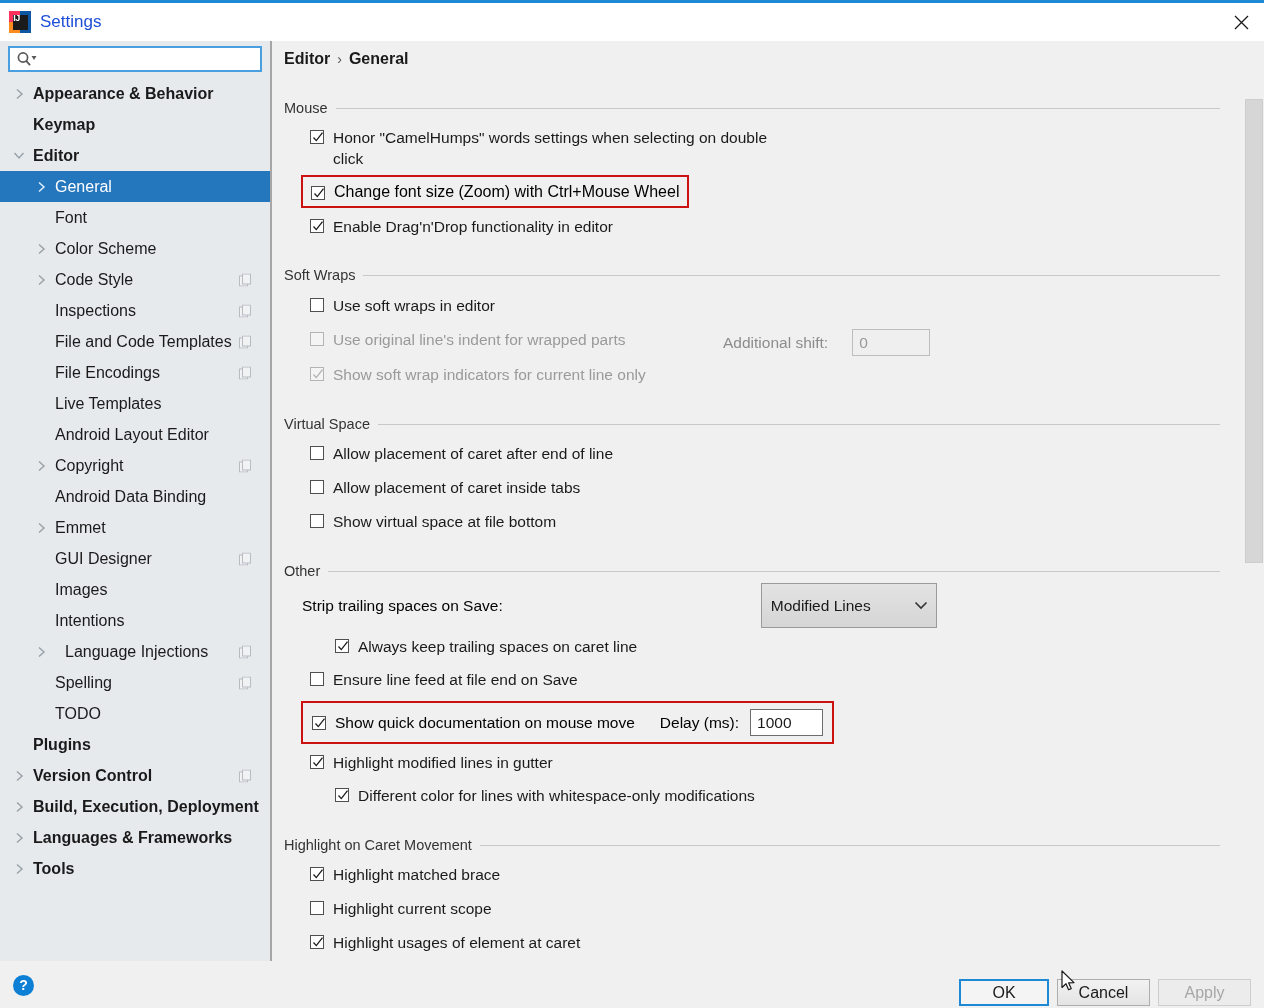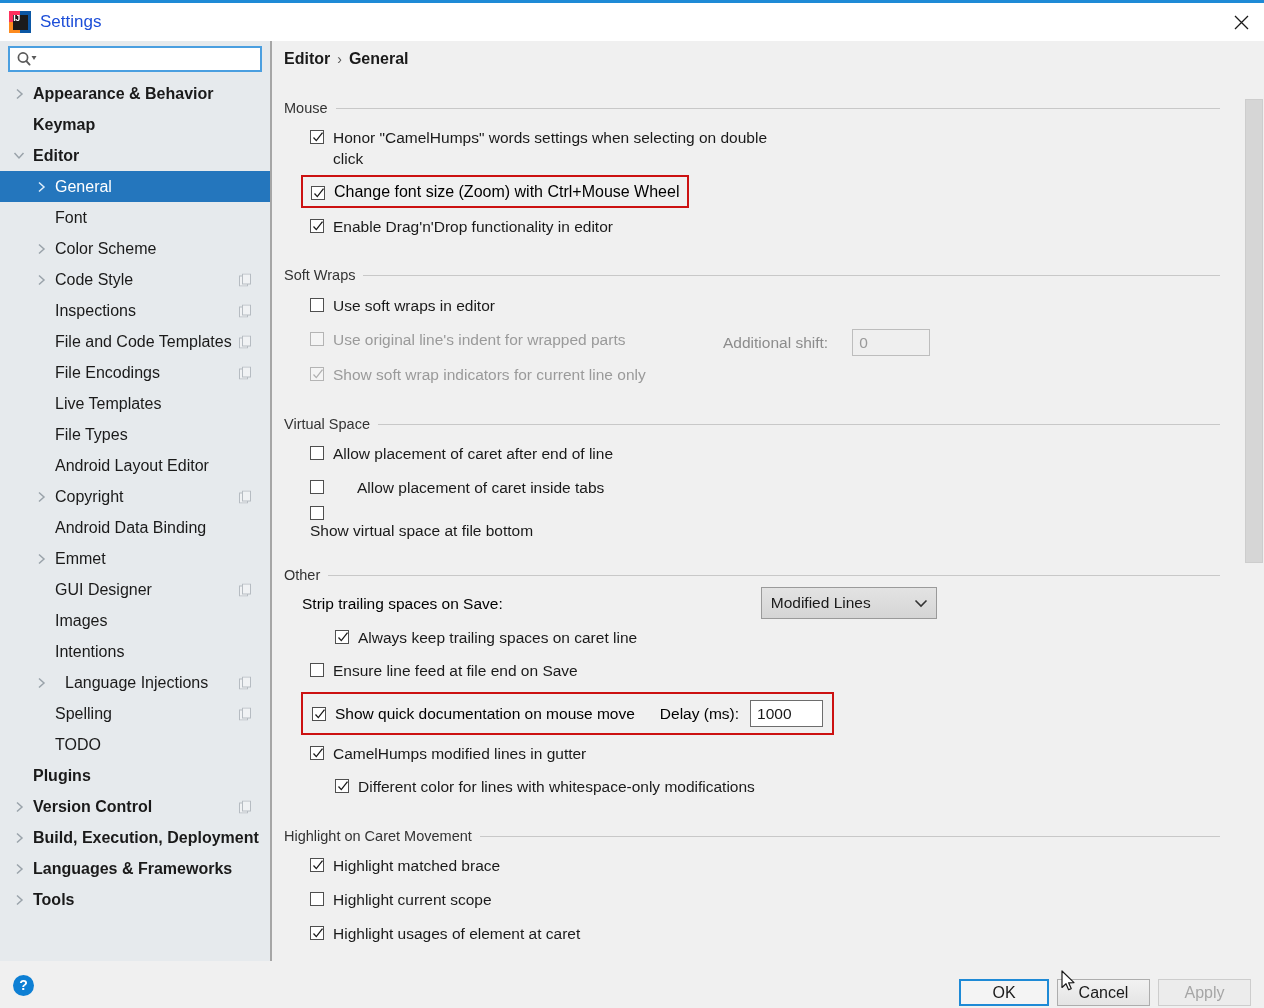--- a/index.html
+++ b/index.html
@@ -169,21 +169,21 @@
   .txt.disabled {
     border-color: #bdbdbd; background: #efefef; color: #9a9a9a;
   }
 
   
   .combo {
     border: 1px solid #9a9a9a;
     background: linear-gradient(#e3e3e3, #d5d5d5);
     display: flex; align-items: center; justify-content: space-between;
     font-size: 15.5px; color: #1a1a1a;
-    padding: 0 8px 0 9px; height: 32px;
+    padding: 0 8px 0 9px; height: 45px;
     cursor: default;
   }
   .combo .chev { margin-left: 12px; display:flex; align-items:center; }
   .combo .chev svg { display:block; }
 
   .dim { color: #8c8c8c; }
 
   
   .vscroll-track {
     position: absolute; right: 0; top: 41px; width: 21px; height: 920px;
@@ -343,24 +343,20 @@
               <rect x="3.5" y="0.5" width="8" height="10" fill="#f0f2f4" stroke="#b6bcc2" stroke-width="1"></rect>
             </svg>
           </span>
         </div>
         <div class="tree-row">
           <span class="tree-arrow" style="margin-left: 32px;"></span>
           <span class="tree-label" style="margin-left: 5px;">Live Templates</span>
         </div>
         <div class="tree-row">
           <span class="tree-arrow" style="margin-left: 32px;"></span>
-          <span class="tree-label" style="margin-left: 5px;">File Types</span>
-        </div>
-        <div class="tree-row">
-          <span class="tree-arrow" style="margin-left: 32px;"></span>
           <span class="tree-label" style="margin-left: 5px;">Android Layout Editor</span>
         </div>
         <div class="tree-row">
           <span class="tree-arrow" style="margin-left: 32px; color: rgb(154, 163, 170);">
             <svg width="9" height="12" viewBox="0 0 9 12">
               <path d="M2 1.5 L7 6 L2 10.5" stroke="currentColor" stroke-width="1.5" fill="none"></path>
             </svg>
           </span>
           <span class="tree-label" style="margin-left: 5px;">Copyright</span>
           <span class="copy-badge">
@@ -558,25 +554,25 @@
 
       <div class="section-header" style="margin-top:24px;">
         <span class="sh-label">Virtual Space</span>
         <span class="sh-line"></span>
       </div>
 
       <div class="row indent1" style="margin-top:9px;">
         <span class="cb"></span>
         <span class="cb-label">Allow placement of caret after end of line</span>
       </div>
-      <div class="row indent1" style="margin-top:8px;gap:24px;">
+      <div class="row indent1" style="margin-top:8px;">
         <span class="cb"></span>
         <span class="cb-label">Allow placement of caret inside tabs</span>
       </div>
-      <div class="row indent1" style="flex-direction:column;">
+      <div class="row indent1" style="margin-top:8px;">
         <span class="cb"></span>
         <span class="cb-label">Show virtual space at file bottom</span>
       </div>
 
       <div class="section-header" style="margin-top:24px;">
         <span class="sh-label">Other</span>
         <span class="sh-line"></span>
       </div>
 
       <div style="display:flex; align-items:center; margin-top:2px;">
@@ -623,21 +619,21 @@
       </div>
 
       <div class="row indent1" style="margin-top:8px;">
         <span class="cb">
           <span class="tick">
               <svg width="12" height="13" viewBox="0 0 12 13">
                 <path d="M1.5 6.5 L4.3 9.6 L10.5 1.6" stroke="#1a1a1a" stroke-width="1.3" fill="none"></path>
               </svg>
             </span>
         </span>
-        <span class="cb-label">CamelHumps modified lines in gutter</span>
+        <span class="cb-label">Highlight modified lines in gutter</span>
       </div>
 
       <div class="row indent2" style="margin-top:7px;">
         <span class="cb">
           <span class="tick">
               <svg width="12" height="13" viewBox="0 0 12 13">
                 <path d="M1.5 6.5 L4.3 9.6 L10.5 1.6" stroke="#1a1a1a" stroke-width="1.3" fill="none"></path>
               </svg>
             </span>
         </span>

